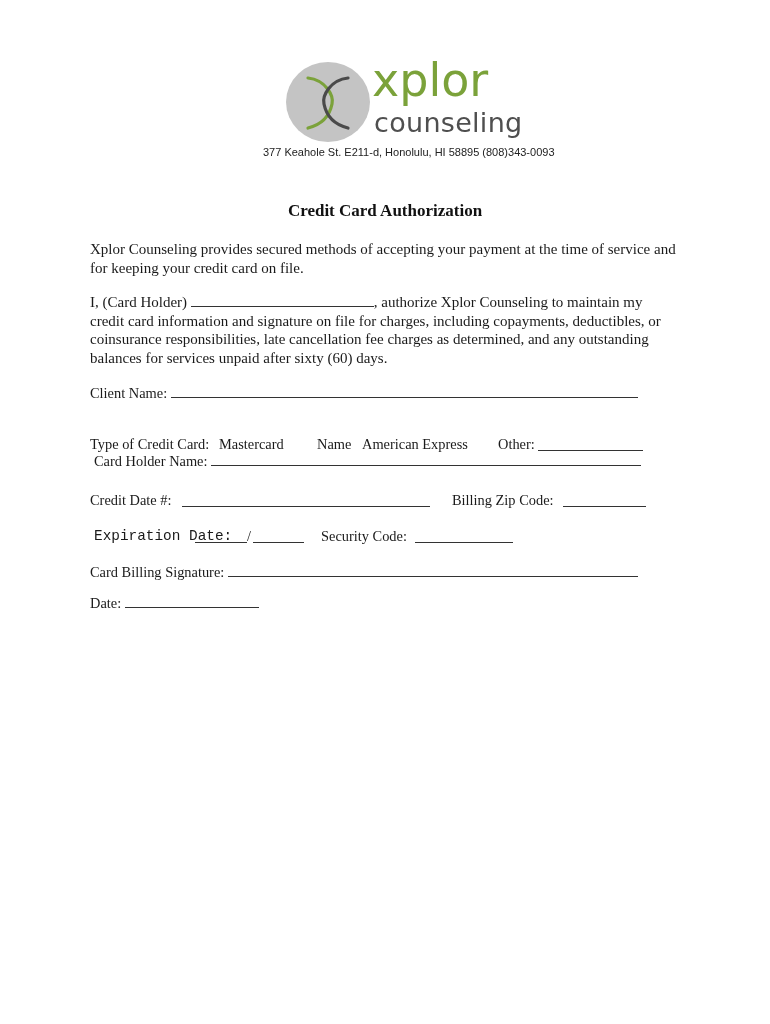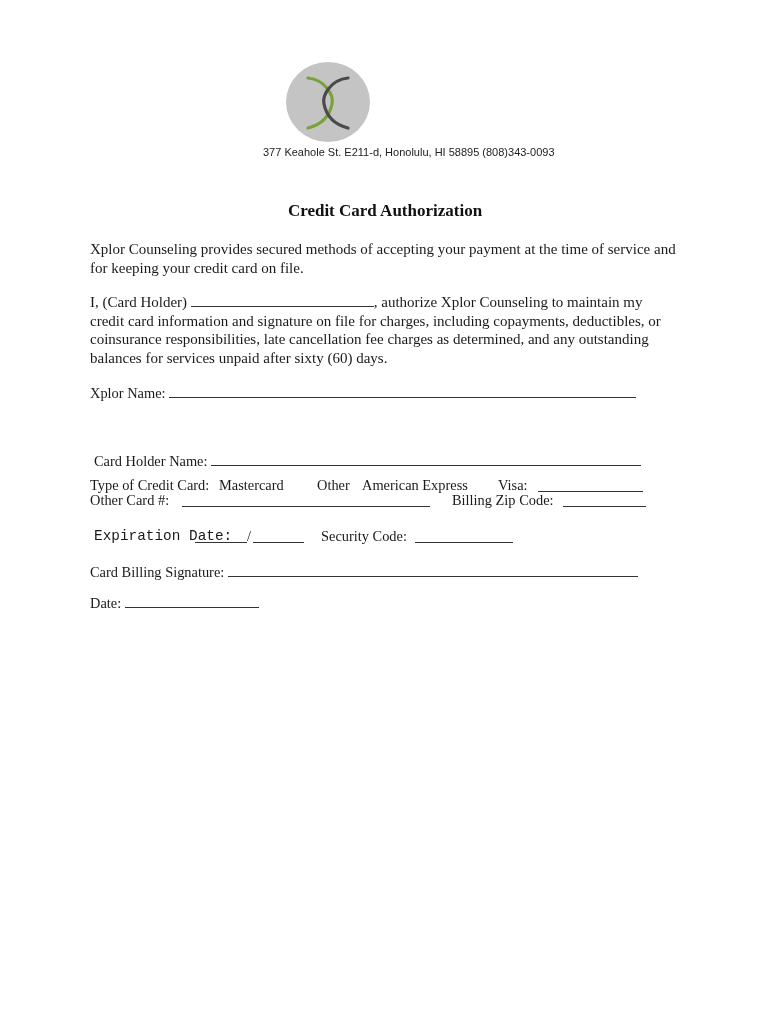--- a/index.html
+++ b/index.html
@@ -100,48 +100,50 @@
 </head>
 <body>
 
 <div class="logo-block">
   <div class="logo-circle">
     <svg width="84" height="80" viewBox="0 0 84 80">
       <path d="M22 16 C40 18, 48 34, 46 42 C44 52, 38 62, 22 66" fill="none" stroke="#7ba23a" stroke-width="3.2" stroke-linecap="round"></path>
       <path d="M62 16 C44 18, 36 34, 38 42 C40 52, 46 62, 62 66" fill="none" stroke="#4a4a4a" stroke-width="3.2" stroke-linecap="round"></path>
     </svg>
   </div>
+  <div class="logo-xplor">xplor</div>
+  <div class="logo-counseling">counseling</div>
 </div>
 <div class="address">377 Keahole St. E211-d, Honolulu, HI 58895 (808)343-0093</div>
 
 <div class="title">Credit Card Authorization</div>
 
 <div class="para p1">Xplor Counseling provides secured methods of accepting your payment at the time of service and for keeping your credit card on file.</div>
 
 <div class="para p2"><span>I, (Card Holder) </span><span class="blank" style="width:183px;"></span><span>, authorize Xplor Counseling to maintain my credit card information and signature on file for charges, including copayments, deductibles, or coinsurance responsibilities, late cancellation fee charges as determined, and any outstanding balances for services unpaid after sixty (60) days.</span></div>
 
 <div class="row" style="top:384px;">
-  <span>Xplor Name: </span><span class="blank" style="width:467px;"></span>
+  <span>Client Name: </span><span class="blank" style="width:467px;"></span>
 </div>
 
 <div class="row" style="top:420px; left:94px;margin-top:32px;">
   <span>Card Holder Name: </span><span class="blank" style="width:430px;"></span>
 </div>
 
-<div class="row" style="top:476px; width:600px; height:20px;text-align:right;">
+<div class="row" style="top:435px; width:600px; height:20px;text-align:right;">
   <span class="abs" style="left:0;">Type of Credit Card: </span>
   <span class="abs" style="left:129px;">Mastercard</span>
-  <span class="abs" style="left:227px;">Other</span>
+  <span class="abs" style="left:227px;">Name</span>
   <span class="abs" style="left:272px;">American Express</span>
-  <span class="abs" style="left:408px;">Visa:</span>
+  <span class="abs" style="left:408px;">Other:</span>
   <span class="abs blank" style="left:448px; top:2px; width:105px;"></span>
 </div>
 
 <div class="row" style="top:491px; width:600px; height:20px;">
-  <span class="abs" style="left:0;">Other Card #: </span>
+  <span class="abs" style="left:0;">Credit Date #: </span>
   <span class="abs blank" style="left:92px; top:2px; width:248px;"></span>
   <span class="abs" style="left:362px;">Billing Zip Code: </span>
   <span class="abs blank" style="left:473px; top:2px; width:83px;"></span>
 </div>
 
 <div class="row" style="top:527px; width:600px; height:20px;">
   <span class="abs" style="left:4px;font-family:Liberation Mono, monospace;">Expiration Date: </span>
   <span class="abs blank" style="left:105px; top:2px; width:52px;"></span>
   <span class="abs" style="left:157px;">/</span>
   <span class="abs blank" style="left:163px; top:2px; width:51px;"></span>

